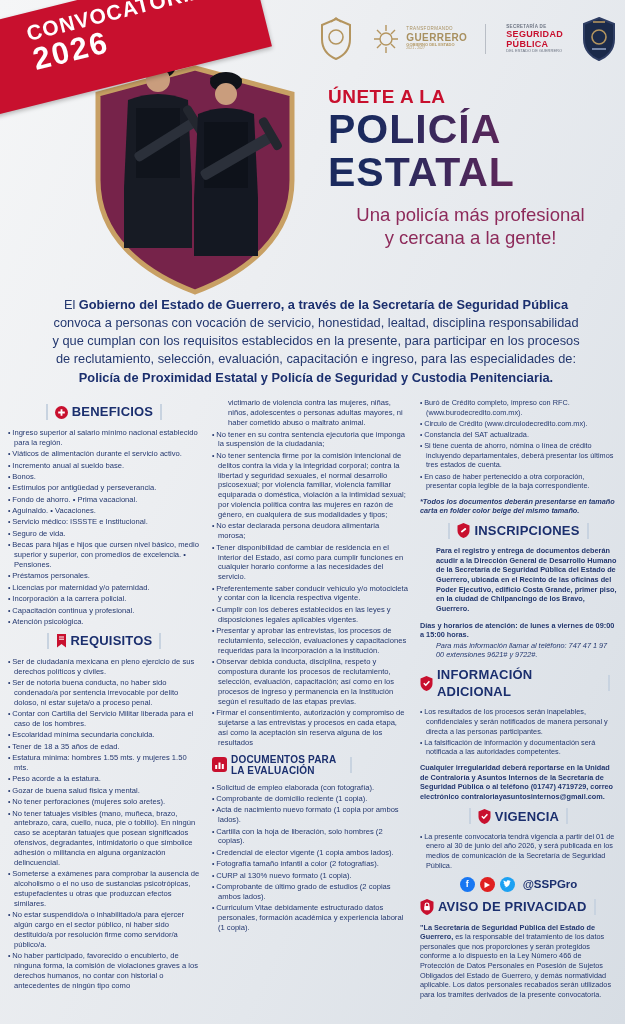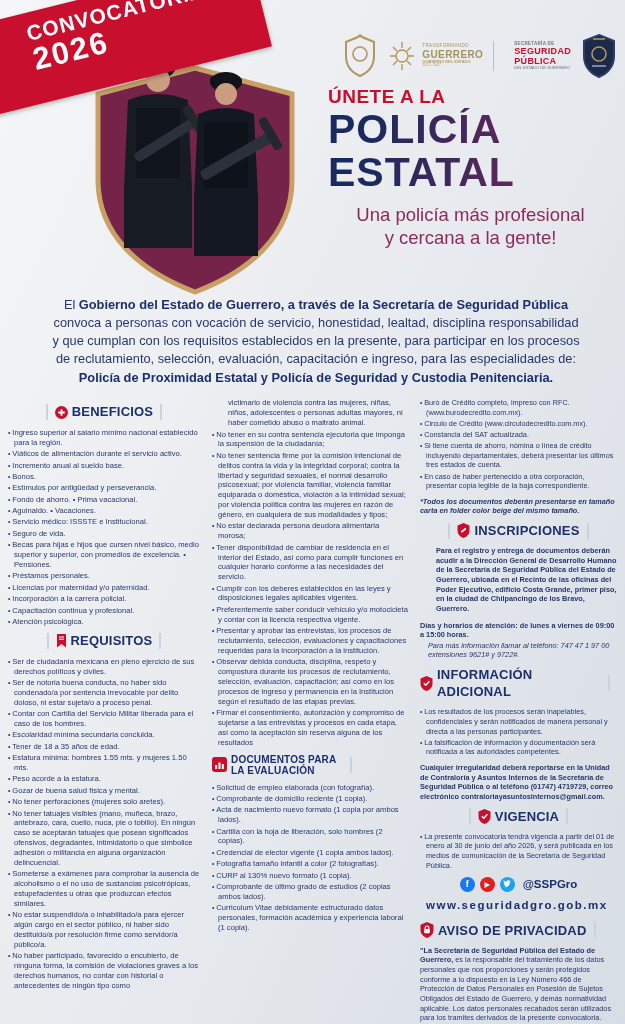--- a/index.html
+++ b/index.html
@@ -6,21 +6,21 @@
   body{font-family:"Liberation Sans",sans-serif;}
   #poster{position:relative;width:625px;height:1024px;overflow:hidden;
     background:linear-gradient(115deg,#f5f6f7 0%,#eceef1 35%,#e3e7ec 65%,#d7dde4 100%);}
   
   .ribbon{position:absolute;left:-84px;top:-2px;width:350px;height:92px;
     background:#c8102e;transform:rotate(-14deg);box-shadow:0 2px 4px rgba(0,0,0,.25);z-index:5;}
   .ribbon-text{position:absolute;right:52px;top:10px;color:#fff;text-align:left;line-height:1.05;}
   .ribbon-line1{font-size:21px;font-weight:bold;letter-spacing:1px;}
   .ribbon-line2{font-size:31px;font-weight:bold;letter-spacing:2px;}
   
-  .logos{position:absolute;top:33px;right:8px;display:flex;align-items:center;gap:10px;z-index:4;}
+  .logos{position:absolute;top:16px;right:8px;display:flex;align-items:center;gap:18px;z-index:4;}
   .logo-coat svg,.logo-badge svg{display:block;}
   .logo-transformando{display:flex;align-items:center;gap:5px;}
   .lt-text{line-height:1.1;}
   .lt-small{font-size:4.5px;color:#a8905f;letter-spacing:.4px;}
   .lt-big{font-size:10px;font-weight:bold;color:#a8905f;letter-spacing:.4px;}
   .lt-sub{font-size:4px;color:#b49a66;font-weight:bold;}
   .lt-years{font-size:3.5px;color:#b49a66;}
   .logo-ssp{border-left:1px solid #b9bec6;padding-left:20px;line-height:1.12;}
   .ssp-small{font-size:4.5px;color:#6b7280;font-weight:bold;letter-spacing:.3px;}
   .ssp-big{font-size:9px;font-weight:bold;color:#c8102e;letter-spacing:.3px;}
@@ -54,21 +54,21 @@
   .sec-header{display:flex;align-items:center;justify-content:center;margin:6px 0 7px 0;}
   .sec-header.left{justify-content:flex-start;}
   .hbar{width:2px;height:16px;background:#c8d3e0;margin:0 7px;flex:0 0 auto;}
   .sec-title{color:#1b2f6e;font-weight:bold;font-size:13px;letter-spacing:.2px;}
   .sec-title.two-line{font-size:10px;line-height:1.1;max-width:112px;}
   .sec-icon{flex:0 0 auto;display:inline-flex;align-items:center;justify-content:center;margin-right:4px;}
   
   .note-italic{font-style:italic;font-weight:bold;margin:2px 0 6px 0;}
   .insc-p{margin:0 0 7px 16px;font-weight:bold;}
   .insc-hours{margin:0 0 1px 0;font-weight:bold;}
-  .insc-phone{font-style:italic;margin:0 0 4px 8px;}
+  .insc-phone{font-style:italic;margin:0 0 4px 16px;}
   .info-note{margin:2px 0 4px 0;font-weight:bold;}
   .social-row{display:flex;align-items:center;justify-content:center;gap:5px;margin:7px 0 6px 0;}
   .social-circle{width:15px;height:15px;border-radius:50%;display:inline-flex;align-items:center;
     justify-content:center;color:#fff;font-weight:bold;font-size:9px;}
   .fb{background:#1877f2;} .yt{background:#e02020;} .tw{background:#1da1f2;}
   .social-handle{color:#1b2f6e;font-weight:bold;font-size:11.5px;margin-left:3px;}
   .website{color:#1b2f6e;font-weight:bold;font-size:11.5px;letter-spacing:1.5px;text-align:left;
     margin:2px 0 8px 6px;}
   .aviso-p1{margin:0 0 6px 0;}
 </style>
@@ -227,22 +227,22 @@
         </ul>
     </div>
 
     <div class="col col-m">
       <p class="cont-par">victimario de violencia contra las mujeres, niñas, niños, adolescentes o personas adultas mayores, ni haber cometido abuso o maltrato animal.</p>
       <ul class="items">
           <li class="item">No tener en su contra sentencia ejecutoria que imponga la suspensión de la ciudadanía;</li>
           <li class="item">No tener sentencia firme por la comisión intencional de delitos contra la vida y la integridad corporal; contra la libertad y seguridad sexuales, el normal desarrollo psicosexual; por violencia familiar, violencia familiar equiparada o doméstica, violación a la intimidad sexual; por violencia política contra las mujeres en razón de género, en cualquiera de sus modalidades y tipos;</li>
           <li class="item">No estar declarada persona deudora alimentaria morosa;</li>
           <li class="item">Tener disponibilidad de cambiar de residencia en el interior del Estado, así como para cumplir funciones en cualquier horario conforme a las necesidades del servicio.</li>
+          <li class="item">Preferentemente saber conducir vehículo y/o motocicleta y contar con la licencia respectiva vigente.</li>
           <li class="item">Cumplir con los deberes establecidos en las leyes y disposiciones legales aplicables vigentes.</li>
-          <li class="item">Preferentemente saber conducir vehículo y/o motocicleta y contar con la licencia respectiva vigente.</li>
           <li class="item">Presentar y aprobar las entrevistas, los procesos de reclutamiento, selección, evaluaciones y capacitaciones requeridas para la incorporación a la institución.</li>
           <li class="item">Observar debida conducta, disciplina, respeto y compostura durante los procesos de reclutamiento, selección, evaluación, capacitación; así como en los procesos de ingreso y permanencia en la Institución según el resultado de las etapas previas.</li>
           <li class="item">Firmar el consentimiento, autorización y compromiso de sujetarse a las entrevistas y procesos en cada etapa, así como la aceptación sin reserva alguna de los resultados</li>
         </ul>
 
       <div class="sec-header left">
         <span class="sec-icon">
           <svg width="15" height="15" viewBox="0 0 15 15">
               <rect width="15" height="15" rx="3" fill="#c8102e"></rect>
               <rect x="3.2" y="8" width="2" height="4" fill="#fff"></rect>
@@ -329,21 +329,20 @@
               <path d="M1.5 1 L7 4 L1.5 7 Z" fill="#fff"></path>
             </svg>
         </span>
         <span class="social-circle tw">
           <svg width="9" height="9" viewBox="0 0 10 10">
               <path d="M1 8 C3 8.4 5.5 7.8 6.8 5.6 C7.6 4.2 7.7 2.8 7.6 2.2 L9 1.2 L7.4 1.4 L8.2 .3 L6.8 .9 C5.8 -.2 4 .5 4.1 2 C2.6 2 1.6 1.2 .8 .4 C.3 1.8 .8 3 1.8 3.6 L.7 3.4 C.8 4.6 1.6 5.3 2.6 5.6 L1.5 5.8 C2 6.8 2.9 7.2 3.8 7.2 C3 7.8 2 8.1 1 8 Z" fill="#fff"></path>
             </svg>
         </span>
         <span class="social-handle">@SSPGro</span>
       </div>
-      <div class="website">www.seguridadgro.gob.mx</div>
 
       <div class="sec-header left">
         <span class="sec-icon">
           <svg width="14" height="16" viewBox="0 0 14 16">
               <path d="M7 0 L13.5 2.7 V8 C13.5 12.3 10.5 14.7 7 16 C3.5 14.7 .5 12.3 .5 8 V2.7 Z" fill="#c8102e"></path>
               <rect x="4.2" y="7" width="5.6" height="4.2" rx=".8" fill="#fff"></rect>
               <path d="M5.2 7 V5.8 A1.8 1.8 0 0 1 8.8 5.8 V7" fill="none" stroke="#fff" stroke-width="1.2"></path>
             </svg>
         </span>
         <span class="sec-title">AVISO DE PRIVACIDAD</span>

